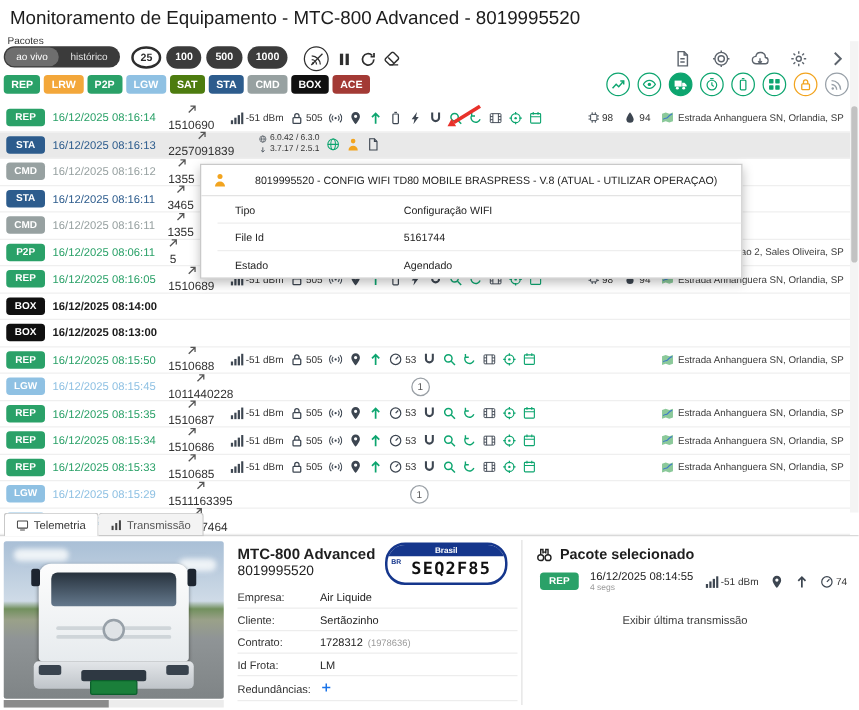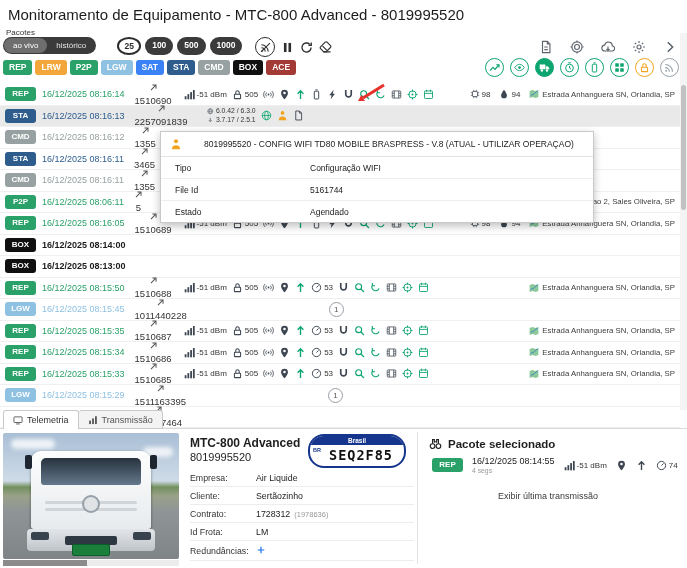--- a/index.html
+++ b/index.html
@@ -50,21 +50,21 @@
   .vers{display:flex;flex-direction:column;font-size:6.8px;line-height:1.3;color:#333;margin-left:8px;}
   .vline{display:flex;align-items:center;gap:2px;white-space:nowrap;}
   .vline .ic{font-size:6.5px;color:#3d4651;}
   .c1{width:13px;height:13px;border:1px solid #9aa0a6;border-radius:50%;display:flex;align-items:center;
       justify-content:center;font-size:8px;color:#555;margin-left:130px;background:#fff;}
   
   .tooltip{position:absolute;left:160px;top:131px;width:432px;background:#fff;border:1px solid #c9c9c9;
            box-shadow:0 3px 8px rgba(0,0,0,.25);z-index:10;font-size:8.5px;color:#222;}
   .tt-head{display:flex;align-items:center;gap:22px;padding:6px 9px;border-bottom:1px solid #e3e3e3;}
   .tt-head .ic{font-size:12px;}
-  .tt-row{display:grid;grid-template-columns:135px 1fr;padding:5.5px 9px 5.5px 14px;border-bottom:1px solid #eee;}
+  .tt-row{display:grid;grid-template-columns:135px 1fr;padding:5.5px 9px 5.5px 14px;border-bottom:1px solid #eee;margin-left:13px;}
   .tt-row:last-child{border-bottom:none;}
   .red-arrow{position:absolute;left:350px;top:83px;z-index:11;}
   
   .tabs{position:absolute;left:3px;top:410px;z-index:9;display:flex;}
   .tab{display:flex;align-items:center;gap:4px;padding:3px 9px;border:1px solid #c9c9c9;background:#fff;
        font-size:9px;color:#333;border-radius:3px 3px 0 0;height:19px;box-sizing:border-box;border-bottom:none;}
   .tab .ic{font-size:10px;color:#444;}
   .tab.inactive{background:#f3f3f3;color:#555;border-left:none;border-bottom:1px solid #c9c9c9;}
   .panel{position:absolute;left:0;top:428px;width:687px;height:140px;background:#fff;
          border-top:1px solid #d9d9d9;z-index:8;}
@@ -121,21 +121,21 @@
 <body>
 
 <div class="title">Monitoramento de Equipamento - MTC-800 Advanced - 8019995520</div>
 <div class="pac-label">Pacotes</div>
 
 <div class="toolbar">
   <div class="mode">
       <span class="mseg on">ao vivo</span>
       <span class="mseg">histórico</span>
     </div>
-  <span style="display:inline-flex;gap:4px;margin-left:16px;">
+  <span style="display:inline-flex;gap:4px;margin-left:4px;">
       <span class="psize on">25</span>
       <span class="psize">100</span>
       <span class="psize">500</span>
       <span class="psize">1000</span>
     </span>
   <span style="display:inline-flex;align-items:center;">
       <span class="abtn circ">
         <span class="ic">
           <svg viewBox="0 0 16 16">
             <g fill="none" stroke="currentColor" stroke-width="1.5">
@@ -217,21 +217,21 @@
       <svg viewBox="0 0 16 16">
         <path d="M5.5 2.5l5.5 5.5-5.5 5.5" fill="none" stroke="currentColor" stroke-width="1.8"></path>
       </svg>
     </span>
   </div>
 <div class="filters">
     <span class="fbadge" style="background: rgb(42, 161, 104);">REP</span>
     <span class="fbadge" style="background: rgb(243, 167, 58);">LRW</span>
     <span class="fbadge" style="background: rgb(42, 161, 104);">P2P</span>
     <span class="fbadge" style="background: rgb(143, 193, 227);">LGW</span>
-    <span class="fbadge" style="background: #3b82f6;">SAT</span>
+    <span class="fbadge" style="background: #4d7c0f;">SAT</span>
     <span class="fbadge" style="background: rgb(45, 92, 141);">STA</span>
     <span class="fbadge" style="background: rgb(151, 161, 161);">CMD</span>
     <span class="fbadge" style="background: rgb(16, 16, 16);">BOX</span>
     <span class="fbadge" style="background: rgb(163, 58, 53);">ACE</span>
   </div>
 <div class="quick">
     <span class="qc" style="color: rgb(13, 165, 111); border-color: rgb(13, 165, 111);">
       <span class="ic">
         <svg viewBox="0 0 16 16">
           <g fill="none" stroke="currentColor" stroke-width="1.7">

